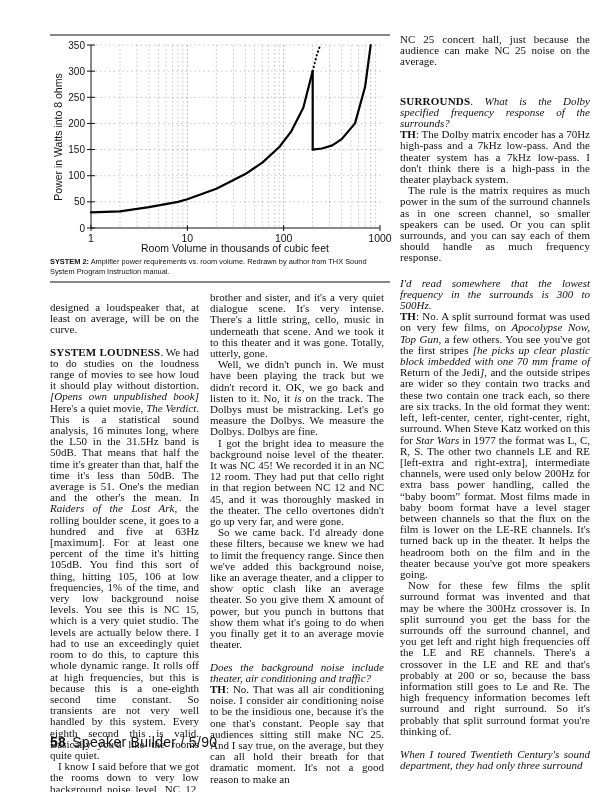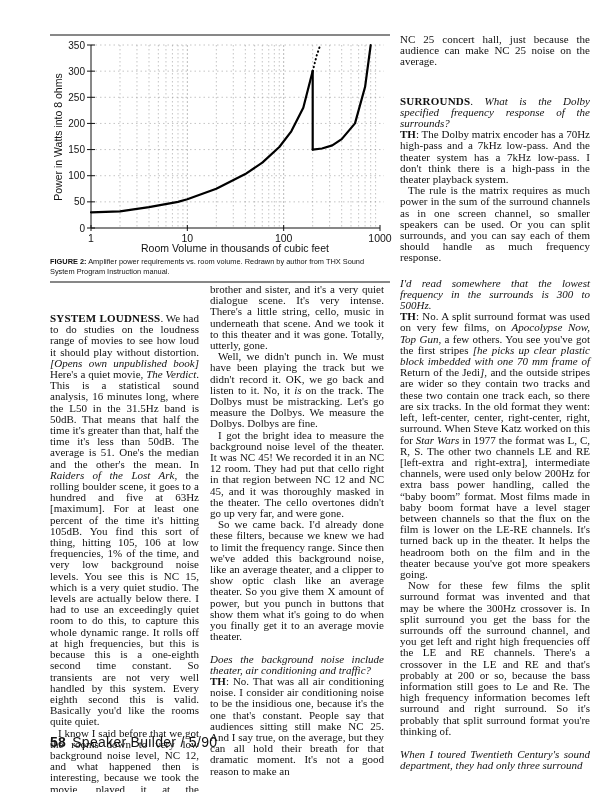--- a/index.html
+++ b/index.html
@@ -14,21 +14,21 @@
 
   .col { position: absolute; font-size: 11px; line-height: 11.2px; text-align: justify; hyphens: manual; }
   .col p { margin: 0; text-indent: 0; }
   .col p.ind { text-indent: 8px; }
   .col p.gap { margin-top: 11px; }
   .col .hd { font-weight: bold; letter-spacing: 0.2px; }
   .col i { font-style: italic; }
   .col b { font-weight: bold; }
 
   #col-left { left: 50px; top: 302px; width: 149px; }
-  #col-mid { left: 210px; top: 284px; width: 174px; }
+  #col-mid { left: 210px; top: 292px; width: 174px; }
   #col-right { left: 400px; top: 34px; width: 190px; }
 
   .footer { position: absolute; left: 50px; top: 734px; font-size: 14px; letter-spacing: 0.3px; }
   .footer .pg { font-weight: bold; margin-right: 6px; }
 </style>
 </head>
 <body>
 
 <div id="figure">
   <svg width="392" height="290" viewBox="0 0 392 290">
@@ -103,24 +103,25 @@
         <text x="91" y="242" font-size="10.5" text-anchor="middle" fill="#111">1</text>
         <text x="187.33333333333331" y="242" font-size="10.5" text-anchor="middle" fill="#111">10</text>
         <text x="283.66666666666663" y="242" font-size="10.5" text-anchor="middle" fill="#111">100</text>
         <text x="380" y="242" font-size="10.5" text-anchor="middle" fill="#111">1000</text>
       </g>
     <text id="xlabel" class="sans" x="235" y="252" font-size="10.5" text-anchor="middle" fill="#111">Room Volume in thousands of cubic feet</text>
     <text id="ylabel" class="sans" x="0" y="0" font-size="10.5" text-anchor="middle" fill="#111" transform="translate(62,137) rotate(-90)">Power in Watts into 8 ohms</text>
 
     <line x1="50" y1="282" x2="390" y2="282" stroke="#111" stroke-width="1.2"></line>
   </svg>
-  <div class="fig-caption sans"><b>FIGURE 2:</b><span> Amplifier power requirements vs. room volume. Redrawn by author from THX Sound System Program Instruction manual.</span></div>
+  <div class="fig-caption sans"><b>SYSTEM 2:</b><span> Amplifier power requirements vs. room volume. Redrawn by author from THX Sound System Program Instruction manual.</span></div>
 </div>
 
 <div id="col-left" class="col serif">
+    <p><span>designed a loudspeaker that, at least on average, will be on the curve.</span></p>
     <p class="gap"><span class="hd">SYSTEM LOUDNESS</span><span>. We had to do studies on the loudness range of movies to see how loud it should play without distortion. </span><i>[Opens own unpublished book]</i><span> Here's a quiet movie, </span><i>The Verdict</i><span>. This is a statistical sound analysis, 16 minutes long, where the L50 in the 31.5Hz band is 50dB. That means that half the time it's greater than that, half the time it's less than 50dB. The average is 51. One's the median and the other's the mean. In </span><i>Raiders of the Lost Ark</i><span>, the rolling boulder scene, it goes to a hundred and five at 63Hz [maximum]. For at least one percent of the time it's hitting 105dB. You find this sort of thing, hitting 105, 106 at low frequencies, 1% of the time, and very low background noise levels. You see this is NC 15, which is a very quiet studio. The levels are actually below there. I had to use an exceedingly quiet room to do this, to capture this whole dynamic range. It rolls off at high frequencies, but this is because this is a one-eighth second time constant. So transients are not very well handled by this system. Every eighth second this is valid. Basically you'd like the rooms quite quiet.</span></p>
     <p class="ind"><span>I know I said before that we got the rooms down to very low background noise level, NC 12, and what happened then is interesting, because we took the movie, played it at the Northpoint Theatre about a month before </span><i>Jedi</i><span> came out. There's a scene, at the beginning of reel five, where Luke and Leia are on the bridge and the nature of their relationship comes out, the fact that they're</span></p>
   </div>
 <div id="col-mid" class="col serif">
     <p><span>brother and sister, and it's a very quiet dialogue scene. It's very intense. There's a little string, cello, music in underneath that scene. And we took it to this theater and it was gone. Totally, utterly, gone.</span></p>
     <p class="ind"><span>Well, we didn't punch in. We must have been playing the track but we didn't record it. OK, we go back and listen to it. No, it </span><i>is</i><span> on the track. The Dolbys must be mistracking. Let's go measure the Dolbys. We measure the Dolbys. Dolbys are fine.</span></p>
     <p class="ind"><span>I got the bright idea to measure the background noise level of the theater. It was NC 45! We recorded it in an NC 12 room. They had put that cello right in that region between NC 12 and NC 45, and it was thoroughly masked in the theater. The cello overtones didn't go up very far, and were gone.</span></p>
     <p class="ind"><span>So we came back. I'd already done these filters, because we knew we had to limit the frequency range. Since then we've added this background noise, like an average theater, and a clipper to show optic clash like an average theater. So you give them X amount of power, but you punch in buttons that show them what it's going to do when you finally get it to an average movie theater.</span></p>
     <p class="gap"><i>Does the background noise include theater, air conditioning and traffic?</i></p>
     <p><b>TH</b><span>: No. That was all air conditioning noise. I consider air conditioning noise to be the insidious one, because it's the one that's constant. People say that audiences sitting still make NC 25. And I say true, on the average, but they can all hold their breath for that dramatic moment. It's not a good reason to make an</span></p>

